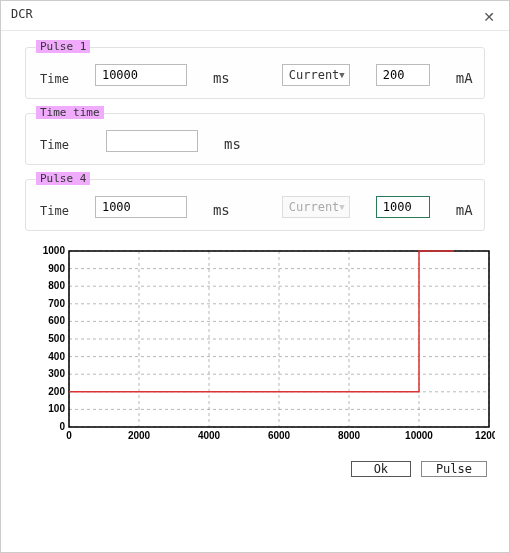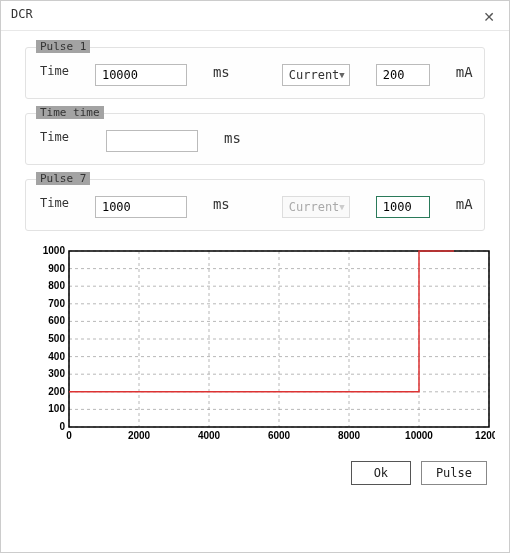--- a/index.html
+++ b/index.html
@@ -40,29 +40,29 @@
     border: 1px solid #e2e2e2;
     border-radius: 3px;
     padding: 16px 14px 12px 14px;
     margin-bottom: 14px;
     background: #fefefe;
   }
   .group-title {
     position: absolute;
     top: -8px;
     left: 10px;
-    background: #a3a3a3;
+    background: #f0abfc;
     padding: 0 4px;
     font-size: 11px;
     font-family: Consolas, monospace;
     color: #333;
   }
   .row {
     display: flex;
-    align-items: flex-start;
+    align-items: flex-end;
     gap: 26px;
   }
   .lbl {
     width: 40px;
     font-family: Consolas, monospace;
     font-size: 12px;
     color: #333;
   }
   .unit {
     width: 24px;
@@ -103,21 +103,21 @@
   svg { display:block; }
 
   .buttons {
     display: flex;
     justify-content: flex-end;
     gap: 10px;
     padding: 8px 22px 12px 0;
   }
   .btn {
     min-width: 60px;
-    height: 24px;
+    height: 16px;
     border: 1px solid #888;
     background: #fff;
     font-family: Consolas, monospace;
     font-size: 12px;
     display:flex; align-items:center; justify-content:center;
     padding: 0 14px;
   }
   .btn.primary { border: 1px solid #555; }
 </style>
 </head>
@@ -151,21 +151,21 @@
     <div class="group">
       <div class="group-title">Time time</div>
       <div class="row">
         <span class="lbl">Time</span>
         <input class="txt" value="" style="">
         <span class="unit">ms</span>
       </div>
     </div>
 
     <div class="group">
-      <div class="group-title">Pulse 7</div>
+      <div class="group-title">Pulse 4</div>
       <div class="row">
         <span class="lbl">Time</span>
         <input class="txt" value="1000" style="">
         <span class="unit">ms</span>
         <span style="width:20px"></span>
         <div class="sel disabled">
           <span>Current</span>
           <span class="chev">▼</span>
         </div>
         <input class="txt active" style="width: 54px;" value="1000">

